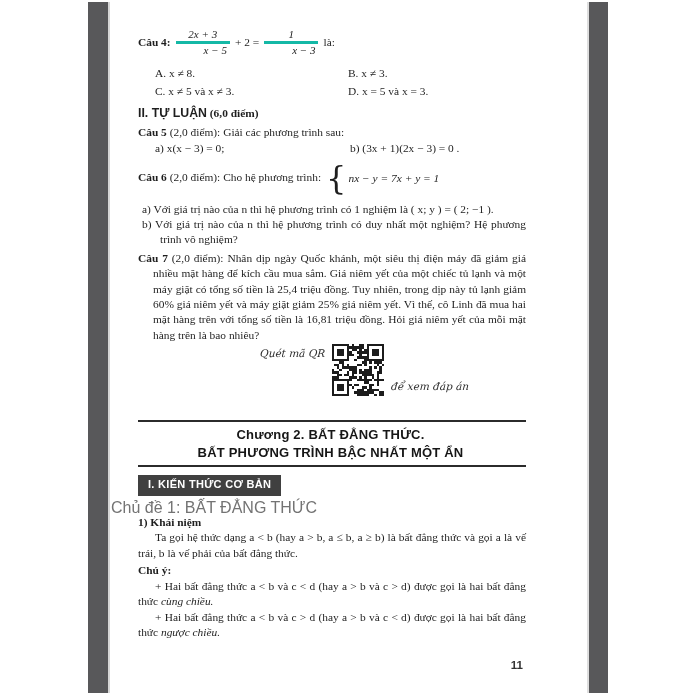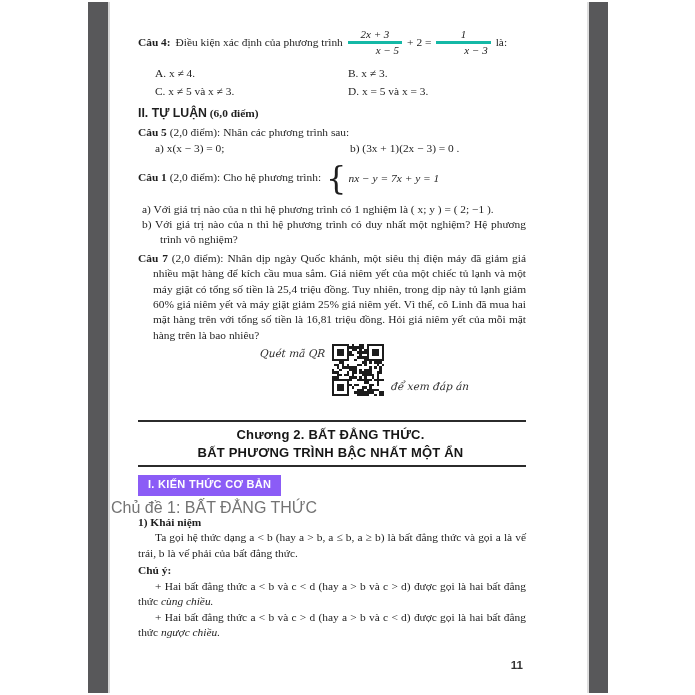--- a/index.html
+++ b/index.html
@@ -62,21 +62,21 @@
   .qr-box{width:52px;height:52px;flex:0 0 52px;}
 
   .rule{height:2px;background:#2b2b2b;}
   .rule.top{margin-top:22px;}
   .rule.bottom{margin-top:3px;}
 
   .chap{text-align:center;font-family:"Liberation Sans",sans-serif;font-weight:bold;
         font-size:13px;line-height:18px;padding-top:4px;letter-spacing:.2px;color:#161616;}
 
   .kwrap{margin-top:8px;}
-  .kbox{display:inline-block;background:#8b5cf6;color:#fff;font-family:"Liberation Sans",sans-serif;
+  .kbox{display:inline-block;background:#404040;color:#fff;font-family:"Liberation Sans",sans-serif;
         font-weight:bold;font-size:11px;letter-spacing:.3px;padding:2px 10px 3px;}
 
   .topic{margin-left:1px;margin-top:4px;font-family:"Liberation Sans",sans-serif;
          font-weight:normal;font-size:16px;color:#737373;}
 
   .concept-h{font-weight:bold;}
   .ind{text-indent:17px;}
   .note-h{margin-top:2px;font-weight:bold;}
 
   .pagenum{position:absolute;right:28px;bottom:22px;font-family:"Liberation Sans",sans-serif;
@@ -87,61 +87,60 @@
 
 <div class="canvas">
   <div class="edge-bar left"></div>
   <div class="edge-bar right"></div>
 
   <div class="page">
     <div class="content">
 
       <div class="tx q4row">
         <span class="b">Câu 4:</span>
-        <span>Điều kiện xác định của phương trình</span>
         <span class="frac">
           <span class="num">2x + 3</span>
           <span class="den">x − 5</span>
         </span>
         <span>+ 2 =</span>
         <span class="frac">
           <span class="num">1</span>
           <span class="den">x − 3</span>
         </span>
         <span>là:</span>
       </div>
 
       <div class="tx opts">
         <div class="opt-row">
-          <span class="opt-a">A. x ≠ 4.</span>
+          <span class="opt-a">A. x ≠ 8.</span>
           <span class="opt-b">B. x ≠ 3.</span>
         </div>
         <div class="opt-row">
           <span class="opt-a">C. x ≠ 5 và x ≠ 3.</span>
           <span class="opt-b">D. x = 5 và x = 3.</span>
         </div>
       </div>
 
       <div class="tx sec2">
         <span class="sans">II. TỰ LUẬN</span>
         <span class="pts">(6,0 điểm)</span>
       </div>
 
       <div class="tx q5">
         <span class="b">Câu 5</span>
         <span>(2,0 điểm):</span>
-        <span>Nhân các phương trình sau:</span>
+        <span>Giải các phương trình sau:</span>
       </div>
       <div class="tx q5parts">
         <span class="p-a">a) x(x − 3) = 0;</span>
         <span class="p-b">b) (3x + 1)(2x − 3) = 0 .</span>
       </div>
 
       <div class="tx q6">
-        <span class="b">Câu 1</span>&nbsp;
+        <span class="b">Câu 6</span>&nbsp;
         <span>(2,0 điểm):</span>&nbsp;
         <span>Cho hệ phương trình:</span>
         <span class="sys">
           <span class="brace">{</span>
           <span class="eqs">
             <span>nx − y = 7</span>
             <span>x + y = 1</span>
           </span>
         </span>
       </div>

